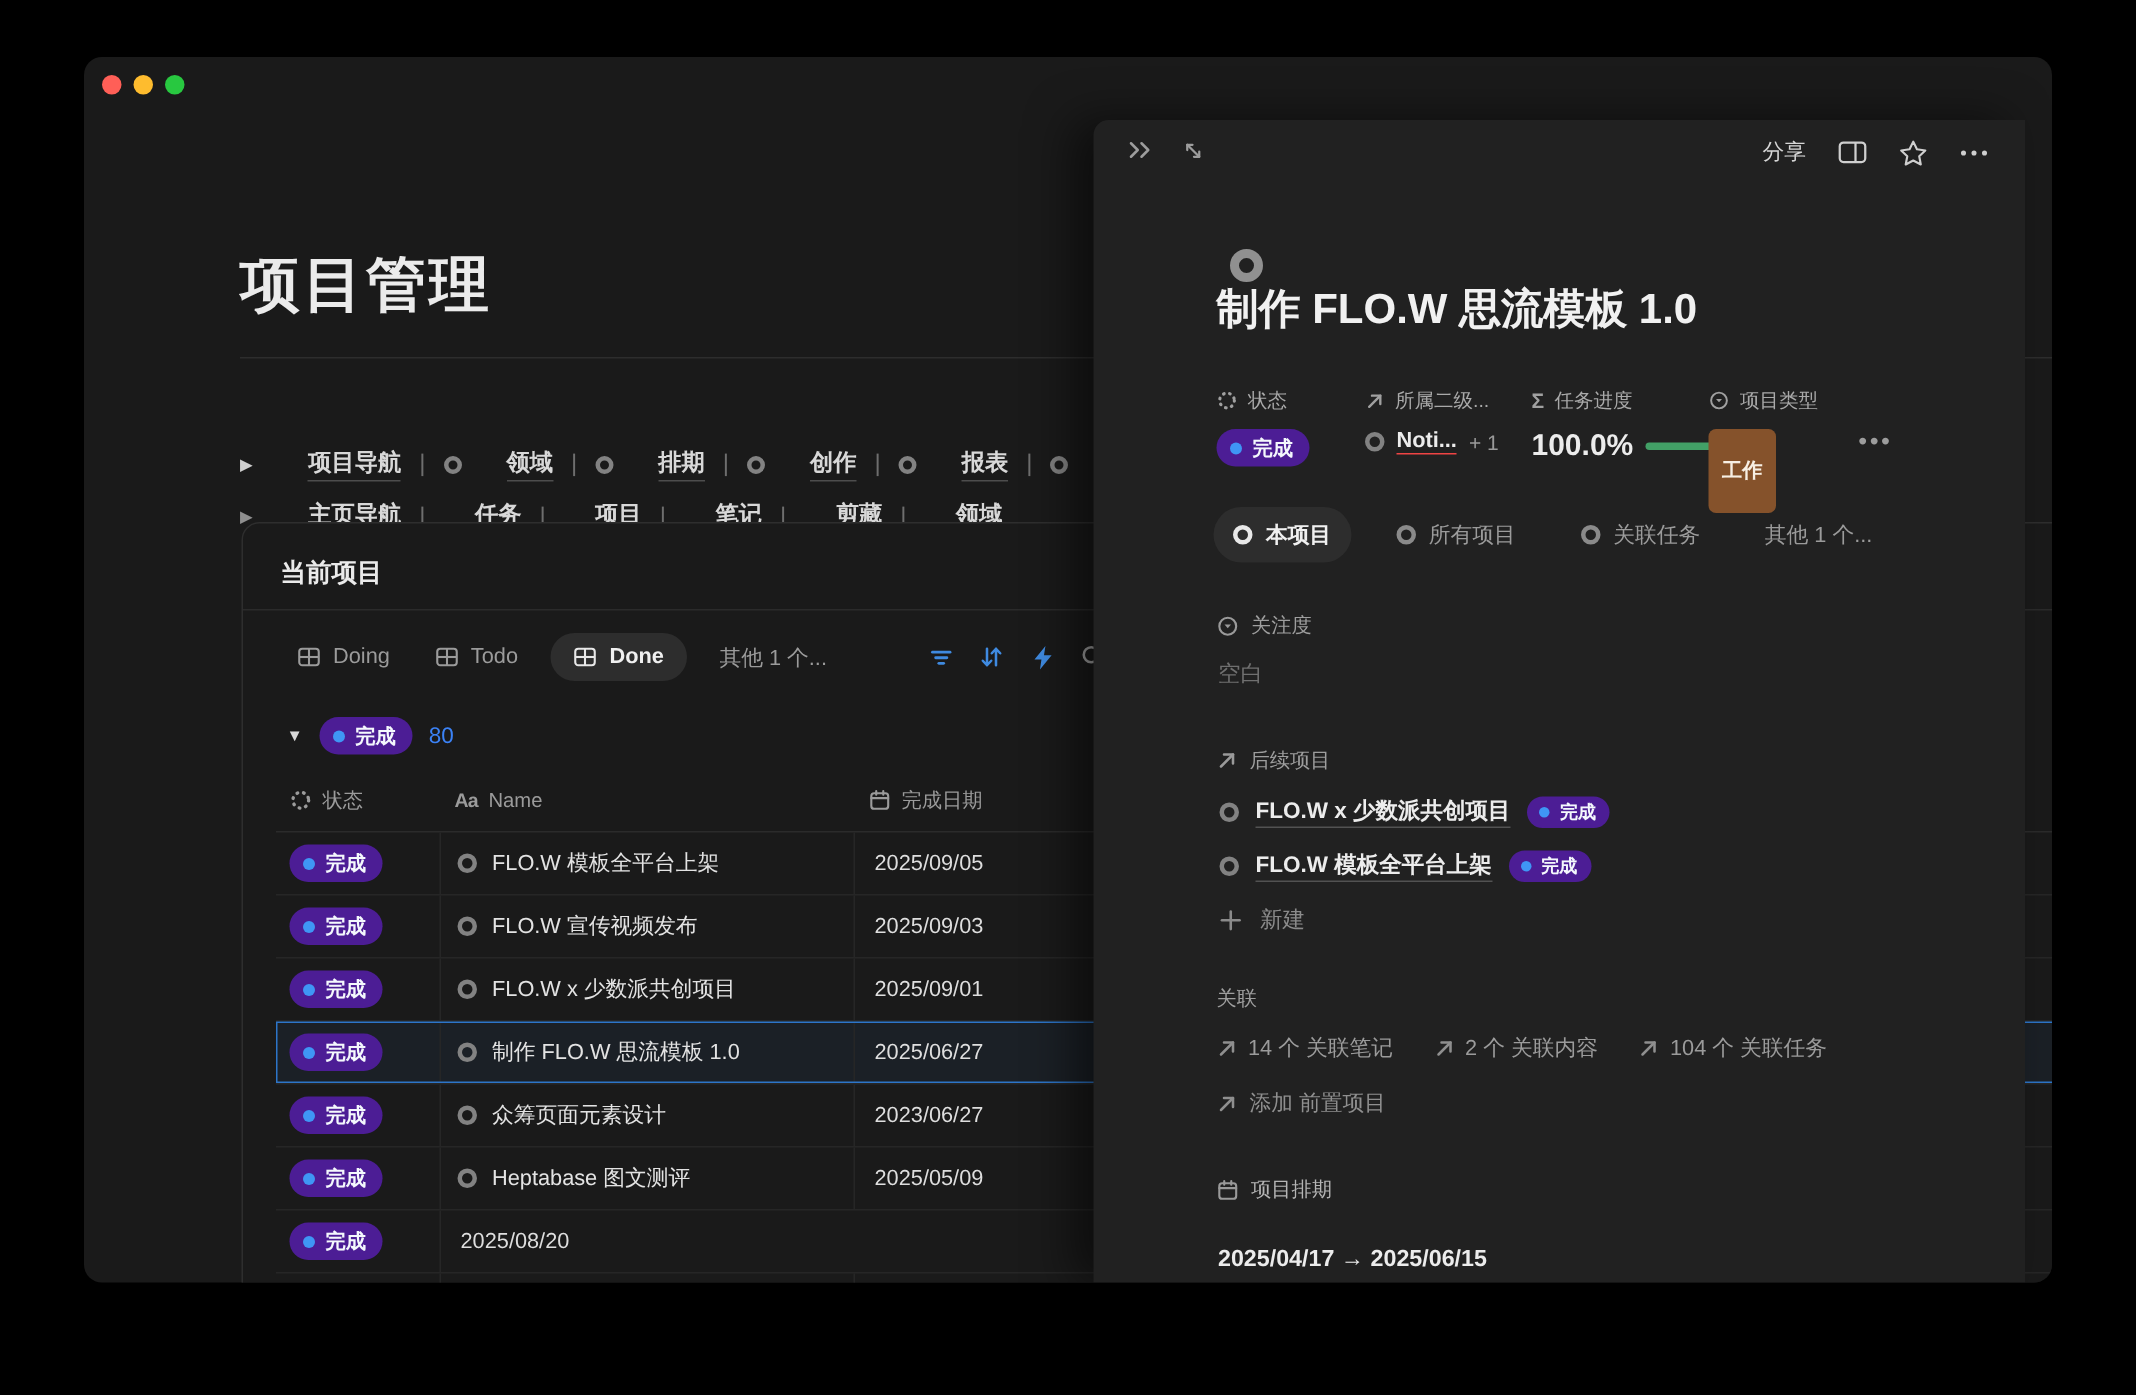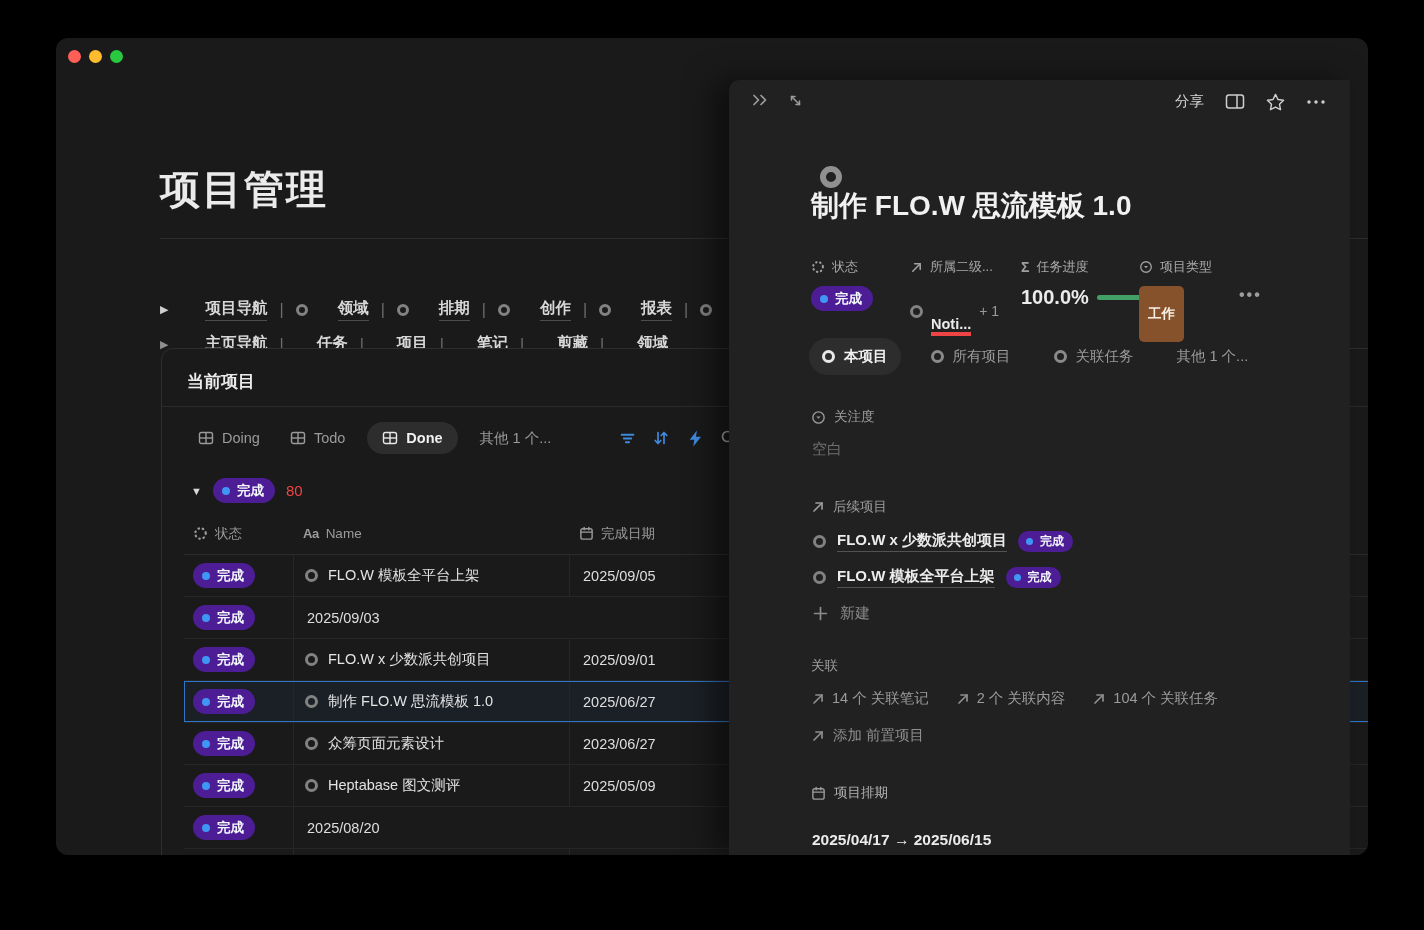--- a/index.html
+++ b/index.html
@@ -42,21 +42,21 @@
   .vtab svg { color:#9b9b9b; }
   .vtab.active { background:#2d2d2d; color:#f0f0f0; font-weight:700; border-radius:18px;
     padding:8px 15px; margin:0 -8px; }
   .vtab.active svg { color:#e8e8e8; }
 
   .toolbar { position:absolute; left:455px; top:70px; height:38px; display:flex; align-items:center; gap:14px; }
   .tool { width:20px; height:20px; display:flex; align-items:center; justify-content:center; cursor:pointer; }
 
   .group-row { position:absolute; left:29px; top:129px; display:flex; align-items:center; gap:11px; }
   .group-toggle { color:#d9d9d9; font-size:11px; cursor:pointer; }
-  .group-count { color:#ef4444; font-size:15px;text-align:center; }
+  .group-count { color:#3b82f6; font-size:15px;text-align:center; }
 
   .pill { display:inline-flex; align-items:center; gap:7px; background:#4c1d95; border-radius:999px;
     height:25px; padding:0 11px 0 9px; color:#f4f8fd; font-size:13.5px; font-weight:700; white-space:nowrap; }
   .pill .dot { width:8px; height:8px; border-radius:50%; background:#3f96f5; flex:none; }
   .pill.sm { height:21px; font-size:12px; padding:0 9px 0 8px; }
   .pill.sm .dot { width:7px; height:7px; }
 
   .table { position:absolute; left:22px; top:164px; right:0; }
   .thead, .trow { display:grid; grid-template-columns:110px 276px 1fr; height:42px; align-items:center; }
   .thead { color:#9b9b9b; font-size:13.5px; border-bottom:1px solid #2b2b2b; }
@@ -85,21 +85,21 @@
     border:6px solid #909090; }
   .peek-title { position:absolute; left:82px; top:107px; font-size:28px; font-weight:800; color:#f1f1f1; }
 
   .props { position:absolute; left:82px; top:178px; height:56px; }
   .prop { position:absolute; top:0; }
   .prop-label { display:flex; align-items:center; gap:7px; color:#a9a9a9; font-size:13px;
     white-space:nowrap; cursor:pointer; }
   .prop-label svg, .prop-label .sigma { color:#a0a0a0; }
   .sigma { font-size:14px; font-weight:700; }
   .prop-value { position:absolute; top:28px; left:0; display:flex; align-items:center; gap:8px; white-space:nowrap; }
-  .rel-link { color:#ececec; font-size:14.5px; font-weight:600; border-bottom:4px solid #ef4444; cursor:pointer;margin-top:30px; }
+  .rel-link { color:#ececec; font-size:14.5px; font-weight:600; border-bottom:1px solid #ef4444; cursor:pointer; }
   .rel-extra { color:#9a9a9a; font-size:14px; }
   .progress-num { color:#ececec; font-size:20px; font-weight:600; }
   .progress-bar { width:47px; height:5px; border-radius:3px; background:#42a066; }
   .tag-orange { background:#85522b; color:#f7efe4; font-size:13.5px; font-weight:700;
     border-radius:5px; padding:19px 9px;text-align:center; }
   .prop-more { position:absolute; left:428px; top:28px; color:#9d9d9d; letter-spacing:2px;
     font-weight:700; cursor:pointer; }
 
   .peek-tabs { position:absolute; left:80px; top:258px; display:flex; align-items:center; gap:17px; }
   .ptab { display:inline-flex; align-items:center; gap:9px; color:#9b9b9b; font-size:14.5px;
@@ -292,20 +292,24 @@
           </span>
         <span class="c3">2025/09/05</span>
       </div>
       <div class="trow">
         <span class="c1">
             <span class="pill">
               <span class="dot"></span>
               <span>完成</span>
             </span>
           </span>
+        <span class="c2">
+            <span class="ring"></span>
+            <span>FLO.W 宣传视频发布</span>
+          </span>
         <span class="c3">2025/09/03</span>
       </div>
       <div class="trow">
         <span class="c1">
             <span class="pill">
               <span class="dot"></span>
               <span>完成</span>
             </span>
           </span>
         <span class="c2">

